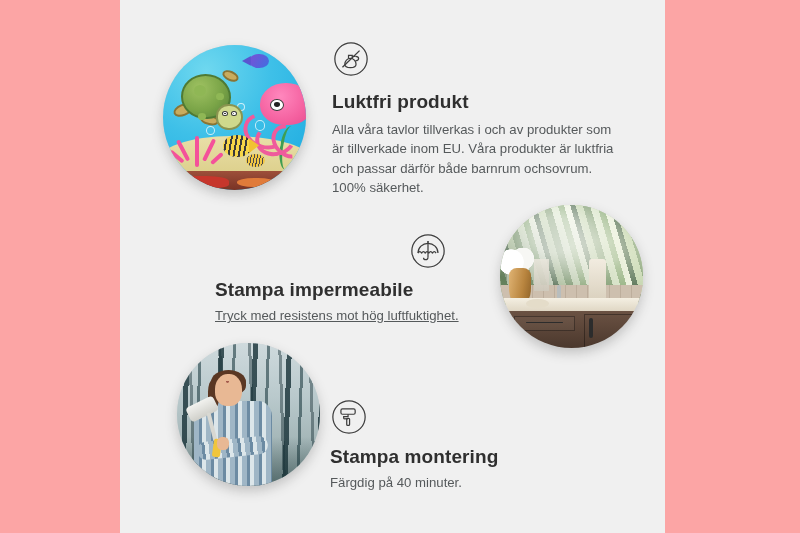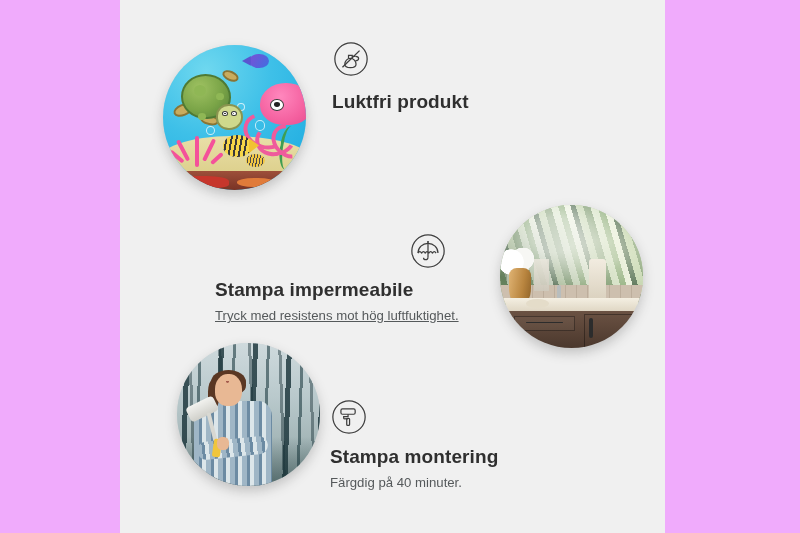--- a/index.html
+++ b/index.html
@@ -10,21 +10,21 @@
   body {
     width: 800px;
     height: 533px;
     font-family: "Liberation Sans", sans-serif;
     overflow: hidden;
   }
   .canvas {
     position: relative;
     width: 800px;
     height: 533px;
-    background: #f0abfc;
+    background: #fca5a5;
   }
   .panel {
     position: absolute;
     left: 120px;
     top: 0;
     width: 545px;
     height: 533px;
     background: #f0f0f0;
   }
 
@@ -438,20 +438,21 @@
       <svg viewBox="0 0 40 40" width="38" height="38" aria-hidden="true">
         <circle cx="20" cy="20" r="17" fill="none" stroke="#3d3d3d" stroke-width="1.3"></circle>
         <path d="M13.5 25.5c0-3.4 2.6-6.1 5.9-6.1s5.9 2.7 5.9 6.1c0 2.3-2.6 3.6-5.9 3.6s-5.9-1.3-5.9-3.6z" fill="none" stroke="#3d3d3d" stroke-width="1.3"></path>
         <path d="M17.4 19.4v-3.1h3.9v3.1" fill="none" stroke="#3d3d3d" stroke-width="1.3"></path>
         <path d="M21.3 17.2h3.4" fill="none" stroke="#3d3d3d" stroke-width="1.3"></path>
         <path d="M24.7 17.2c1.8 0 3.3 1 3.3 2.3s-1.5 2.3-3.3 2.3" fill="none" stroke="#3d3d3d" stroke-width="1.3"></path>
         <path d="M11 28.6L29 11.2" fill="none" stroke="#3d3d3d" stroke-width="1.4"></path>
       </svg>
     </div>
     <h2>Luktfri produkt</h2>
+    <p>Alla våra tavlor tillverkas i och av produkter som är tillverkade inom EU. Våra produkter är luktfria och passar därför både barnrum ochsovrum. 100% säkerhet.</p>
   </div>
 
   <div class="feature" id="feature-waterproof">
     <div class="icon-wrap">
       <svg viewBox="0 0 40 40" width="38" height="38" aria-hidden="true">
         <circle cx="20" cy="20" r="17" fill="none" stroke="#3d3d3d" stroke-width="1.3"></circle>
         <path d="M9.5 22.2C9.5 16.4 14.2 12 20 12s10.5 4.4 10.5 10.2" fill="none" stroke="#3d3d3d" stroke-width="1.3"></path>
         <path d="M9.5 22.2c1.2-2 2.6-2 3.8 0 1.2-2 2.6-2 3.8 0 1.2-2 2.6-2 3.8 0 1.2-2 2.6-2 3.8 0 1.2-2 2.6-2 3.8 0" fill="none" stroke="#3d3d3d" stroke-width="1.3" stroke-linejoin="round"></path>
         <path d="M20 12v14.5" fill="none" stroke="#3d3d3d" stroke-width="1.3"></path>
         <path d="M20 26.5c0 1.6-1.2 2.6-2.5 2.6s-2.2-.9-2.2-2.1" fill="none" stroke="#3d3d3d" stroke-width="1.3"></path>

